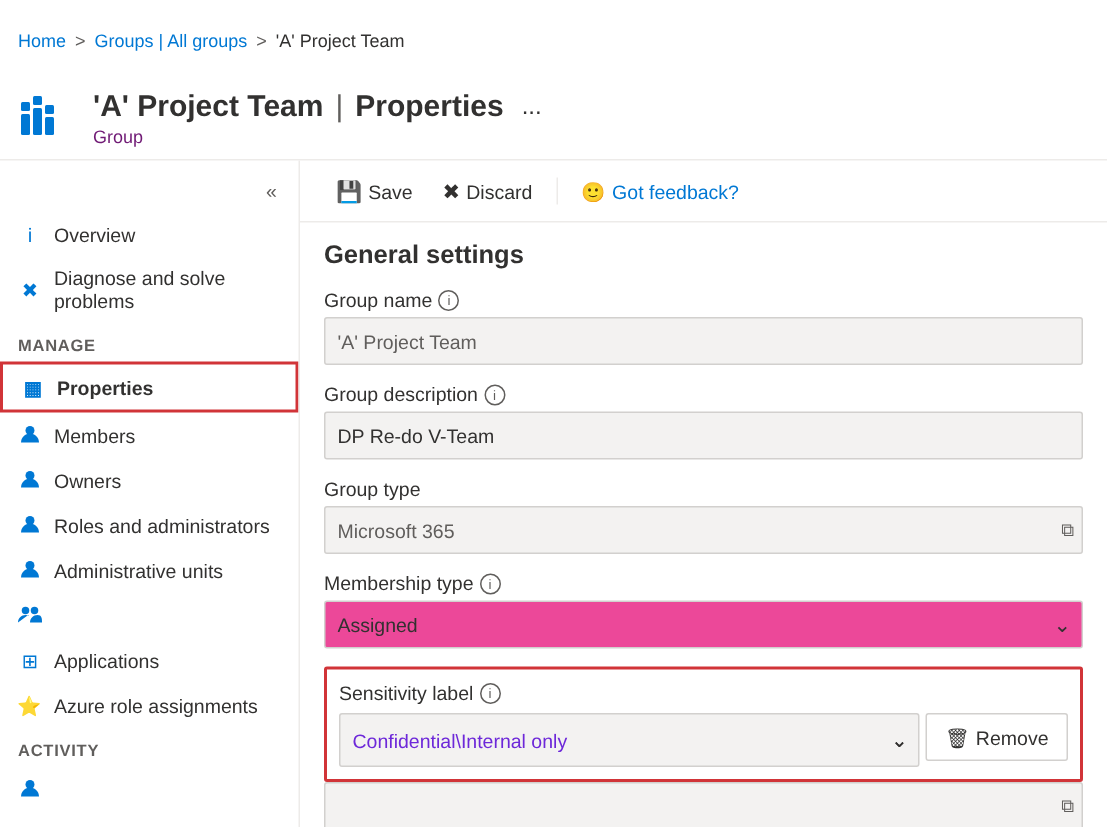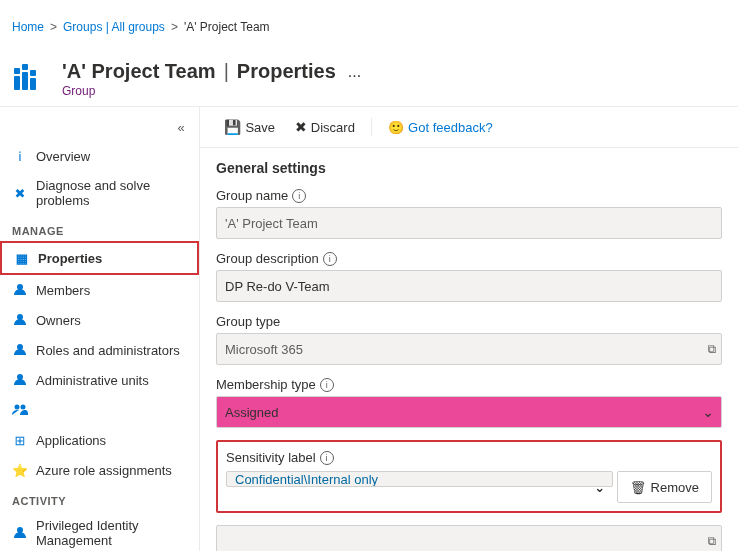--- a/index.html
+++ b/index.html
@@ -35,37 +35,37 @@
     .content-area { flex: 1; padding: 0; overflow-y: auto; position: relative; }
 
     
     .toolbar { display: flex; align-items: center; gap: 4px; padding: 8px 16px; border-bottom: 1px solid #edebe9; }
     .toolbar-btn { display: flex; align-items: center; gap: 4px; padding: 4px 8px; border: none; background: none; cursor: pointer; font-size: 13px; color: #323130; }
     .toolbar-divider { width: 1px; height: 18px; background: #edebe9; margin: 0 4px; }
     .feedback-link { color: #0078d4; text-decoration: none; display: flex; align-items: center; gap: 4px; padding: 4px 8px; font-size: 13px; }
 
     
     .form-area { padding: 12px 16px; }
-    .section-title { font-size: 14px; font-weight: 600; color: #323130; margin-bottom: 12px; }
+    .section-title { font-size: 17px; font-weight: 600; color: #323130; margin-bottom: 12px; }
     .form-group { margin-bottom: 12px; }
     .form-label { display: flex; align-items: center; gap: 4px; font-size: 13px; color: #323130; margin-bottom: 4px; }
     .info-icon { width: 14px; height: 14px; border-radius: 50%; border: 1px solid #605e5c; display: flex; align-items: center; justify-content: center; font-size: 9px; color: #605e5c; flex-shrink: 0; }
     .form-input { width: 100%; padding: 5px 8px; border: 1px solid #d2d0ce; border-radius: 2px; font-size: 13px; color: #323130; background: #f3f2f1; height: 32px; }
     .form-input:disabled { background: #f3f2f1; color: #605e5c; }
     .form-select { width: 100%; padding: 5px 8px; border: 1px solid #d2d0ce; border-radius: 2px; font-size: 13px; color: #323130; background: #ec4899; height: 32px; appearance: none; position: relative; }
     .select-wrapper { position: relative; }
     .select-wrapper::after { content: '⌄'; position: absolute; right: 8px; top: 50%; transform: translateY(-50%); pointer-events: none; color: #323130; font-size: 14px; }
     .copy-icon-btn { position: absolute; right: 6px; top: 50%; transform: translateY(-50%); background: none; border: none; cursor: pointer; color: #605e5c; font-size: 14px; }
     .input-with-icon { position: relative; }
 
     
-    .sensitivity-box { border: 2px solid #d13438; padding: 8px; border-radius: 2px; margin-bottom: 12px; }
+    .sensitivity-box { border: 2px solid #d13438; padding: 8px; border-radius: 2px; }
     .sensitivity-label-row { display: flex; align-items: center; gap: 4px; margin-bottom: 6px; font-size: 13px; }
     .sensitivity-input-row { display: flex; gap: 4px; }
-    .sensitivity-input { flex: 1; padding: 5px 8px; border: 1px solid #d2d0ce; border-radius: 2px; font-size: 13px; color: #0369a1; background: #f3f2f1; height: 16px; }
+    .sensitivity-input { flex: 1; padding: 5px 8px; border: 1px solid #d2d0ce; border-radius: 2px; font-size: 13px; color: #6d28d9; background: #f3f2f1; height: 36px; }
     .sensitivity-select-wrapper { flex: 1; position: relative; }
     .sensitivity-select-wrapper::after { content: '⌄'; position: absolute; right: 8px; top: 50%; transform: translateY(-50%); pointer-events: none; color: #323130; }
     .remove-btn { padding: 5px 12px; border: 1px solid #d2d0ce; background: #fff; cursor: pointer; font-size: 13px; color: #323130; border-radius: 2px; display: flex; align-items: center; gap: 4px; height: 32px; white-space: nowrap; }
 
     
     .sidebar-wrapper { position: relative; }
 
     
     .icon-blue { color: #0078d4; }
     .icon-orange { color: #d97706; }
@@ -185,21 +185,20 @@
 
       <div class="sidebar-section-label">Activity</div>
 
       <div class="sidebar-item">
         <span class="sidebar-icon icon-blue">
           <svg width="16" height="16" viewBox="0 0 16 16">
               <circle cx="8" cy="5" r="3" fill="#0078d4"></circle>
               <path d="M2 13c0-3.3 2.7-6 6-6s6 2.7 6 6" fill="#0078d4"></path>
             </svg>
         </span>
-        <span>Privileged Identity Management</span>
       </div>
       <div class="sidebar-item">
         <span class="sidebar-icon icon-blue">☰</span>
         <span>Access reviews</span>
       </div>
 
     </div>
   </div>
 
   <div class="content-area">

